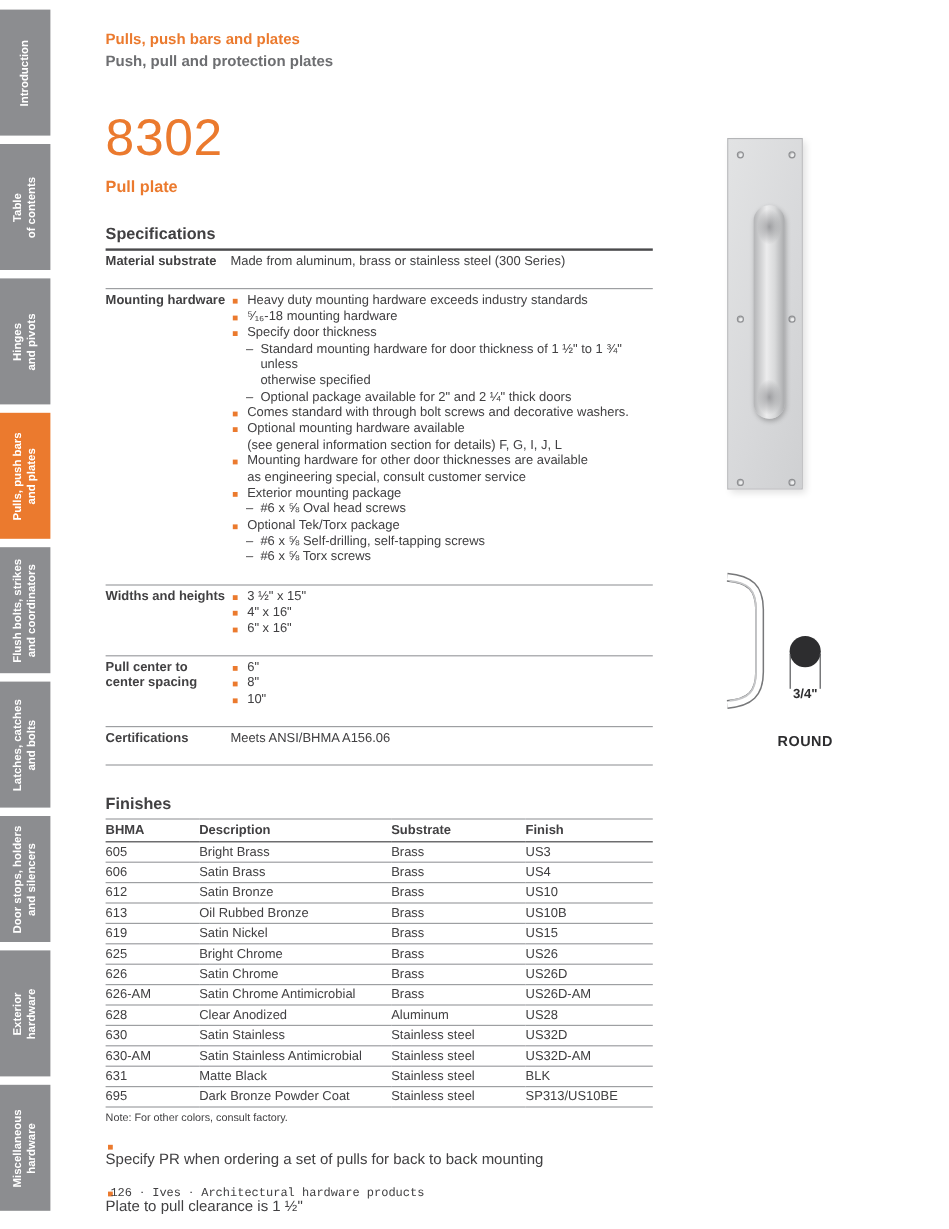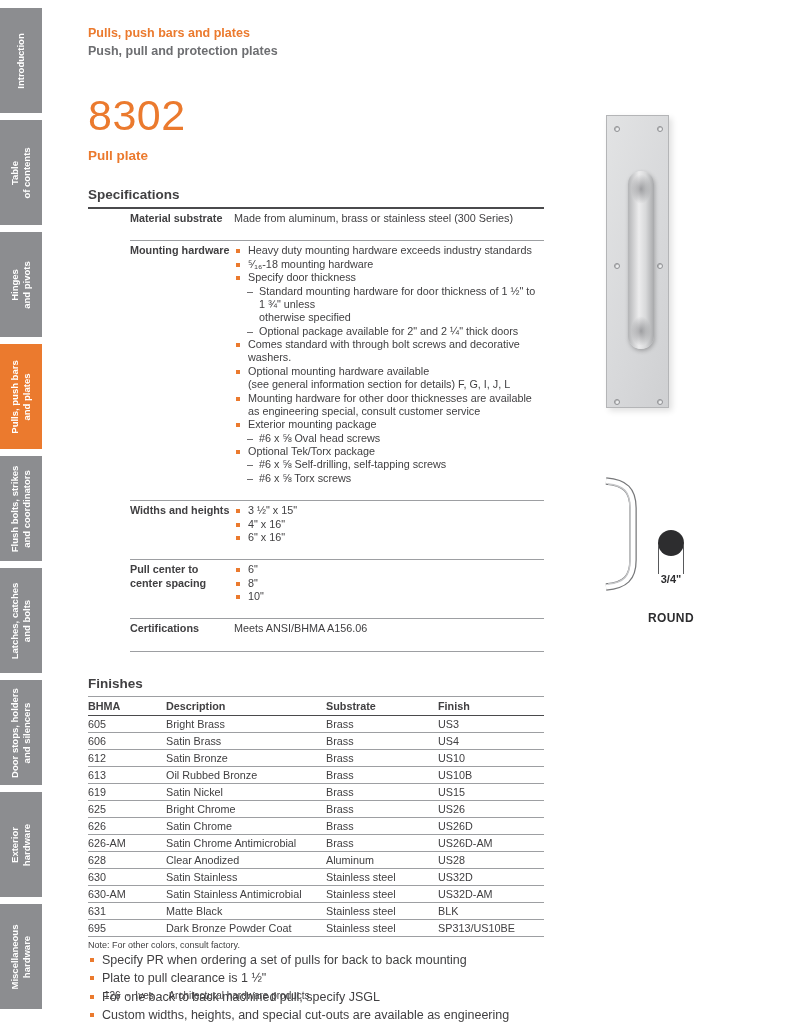--- a/index.html
+++ b/index.html
@@ -37,44 +37,44 @@
   
   .content{position:absolute;left:88px;top:26px;width:456px;}
   .eyebrow{font-weight:bold;font-size:12.5px;color:var(--accent-orange);line-height:1.25;}
   .eyebrow-sub{font-weight:bold;font-size:12.5px;color:var(--subtitle-gray);line-height:1.25;margin-top:2px;}
   h1.model{color:var(--accent-orange);font-size:43px;font-weight:400;margin:36px 0 0;line-height:0.95;letter-spacing:0.5px;}
   h2.pname{color:var(--accent-orange);font-size:13.5px;font-weight:bold;margin:12px 0 0;}
   h3.sect{font-size:13.5px;font-weight:bold;color:var(--text-dark);margin:24px 0 5px;}
   h3.sect.orange{color:var(--accent-orange);margin-bottom:3px;}
   
   .spec-table{border-top:2px solid var(--rule-dark);font-size:10.8px;line-height:1.24;width:456px;}
-  .spec-row{display:flex;border-bottom:1px solid var(--rule-light);padding:3px 0 15px;margin-left:42px;}
+  .spec-row{display:flex;border-bottom:1px solid var(--rule-light);padding:3px 0 15px;}
   .spec-label{width:104px;flex:none;font-weight:bold;white-space:pre-line;}
   .spec-items{flex:1;}
   .spec-item{display:flex;}
   .spec-item .itext{white-space:pre-line;}
   .spec-item.dash{padding-left:13px;}
   .sq{flex:none;width:4px;height:4px;background:var(--accent-orange);margin:5px 8px 0 2px;}
   .dash{flex:none;margin-right:6px;}
   
   table.finishes{border-collapse:collapse;width:456px;font-size:10.8px;text-align:left;margin-top:2px;}
   table.finishes th{
     font-weight:bold;padding:3px 0 3px;
     border-top:1px solid var(--rule-light);
     border-bottom:1.5px solid var(--rule-dark);
   }
   table.finishes td{border-bottom:1px solid var(--rule-light);padding:2px 0;}
   .note{font-size:9px;margin-top:3px;}
   
   .add-list{margin-top:2px;}
-  .add-item{display:flex;font-size:12.5px;line-height:1.32;margin:2px 0;}
+  .add-item{display:flex;font-size:12.5px;line-height:1.32;margin:12px 0;flex-direction:column;}
   .add-item .sq{margin-top:6px;}
   .add-item .itext{white-space:pre-line;}
   
-  .footer{position:absolute;left:104px;top:990px;font-size:10px;color:var(--text-dark);}
+  .footer{position:absolute;left:92px;top:990px;font-size:10px;color:var(--text-dark);font-family:Liberation Mono, monospace;}
   .footer .sep{margin:0 6px;font-weight:bold;font-size:8px;vertical-align:1px;}
   
   .plate{
     position:absolute;left:606px;top:115px;width:63px;height:293px;
     background:linear-gradient(105deg,#e2e3e4,#d7d8da 60%,#cfd0d2);
     border:1px solid var(--plate-border);
     box-shadow:3px 3px 6px rgba(0,0,0,0.12);
   }
   .hole{
     position:absolute;width:6px;height:6px;border-radius:50%;

